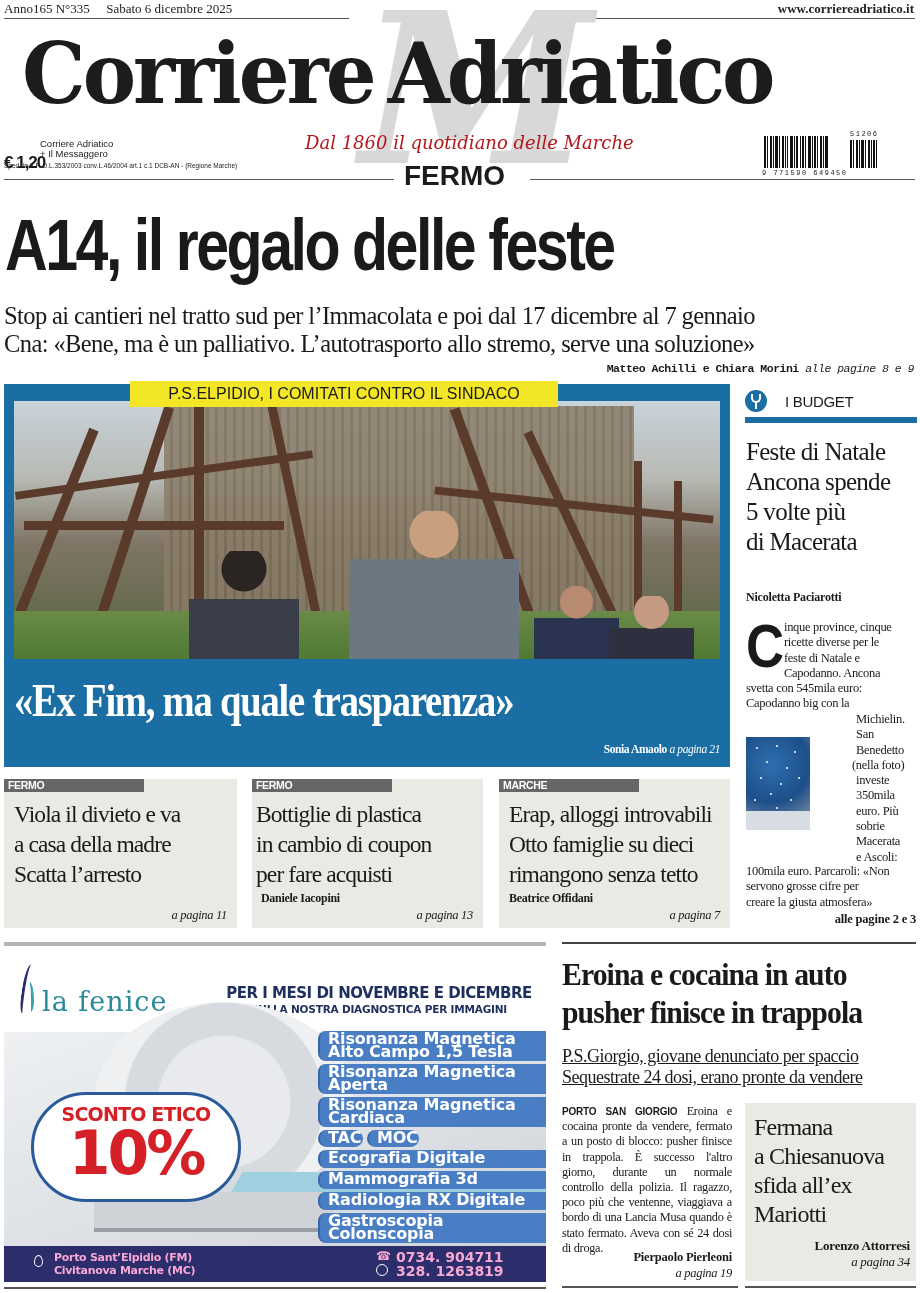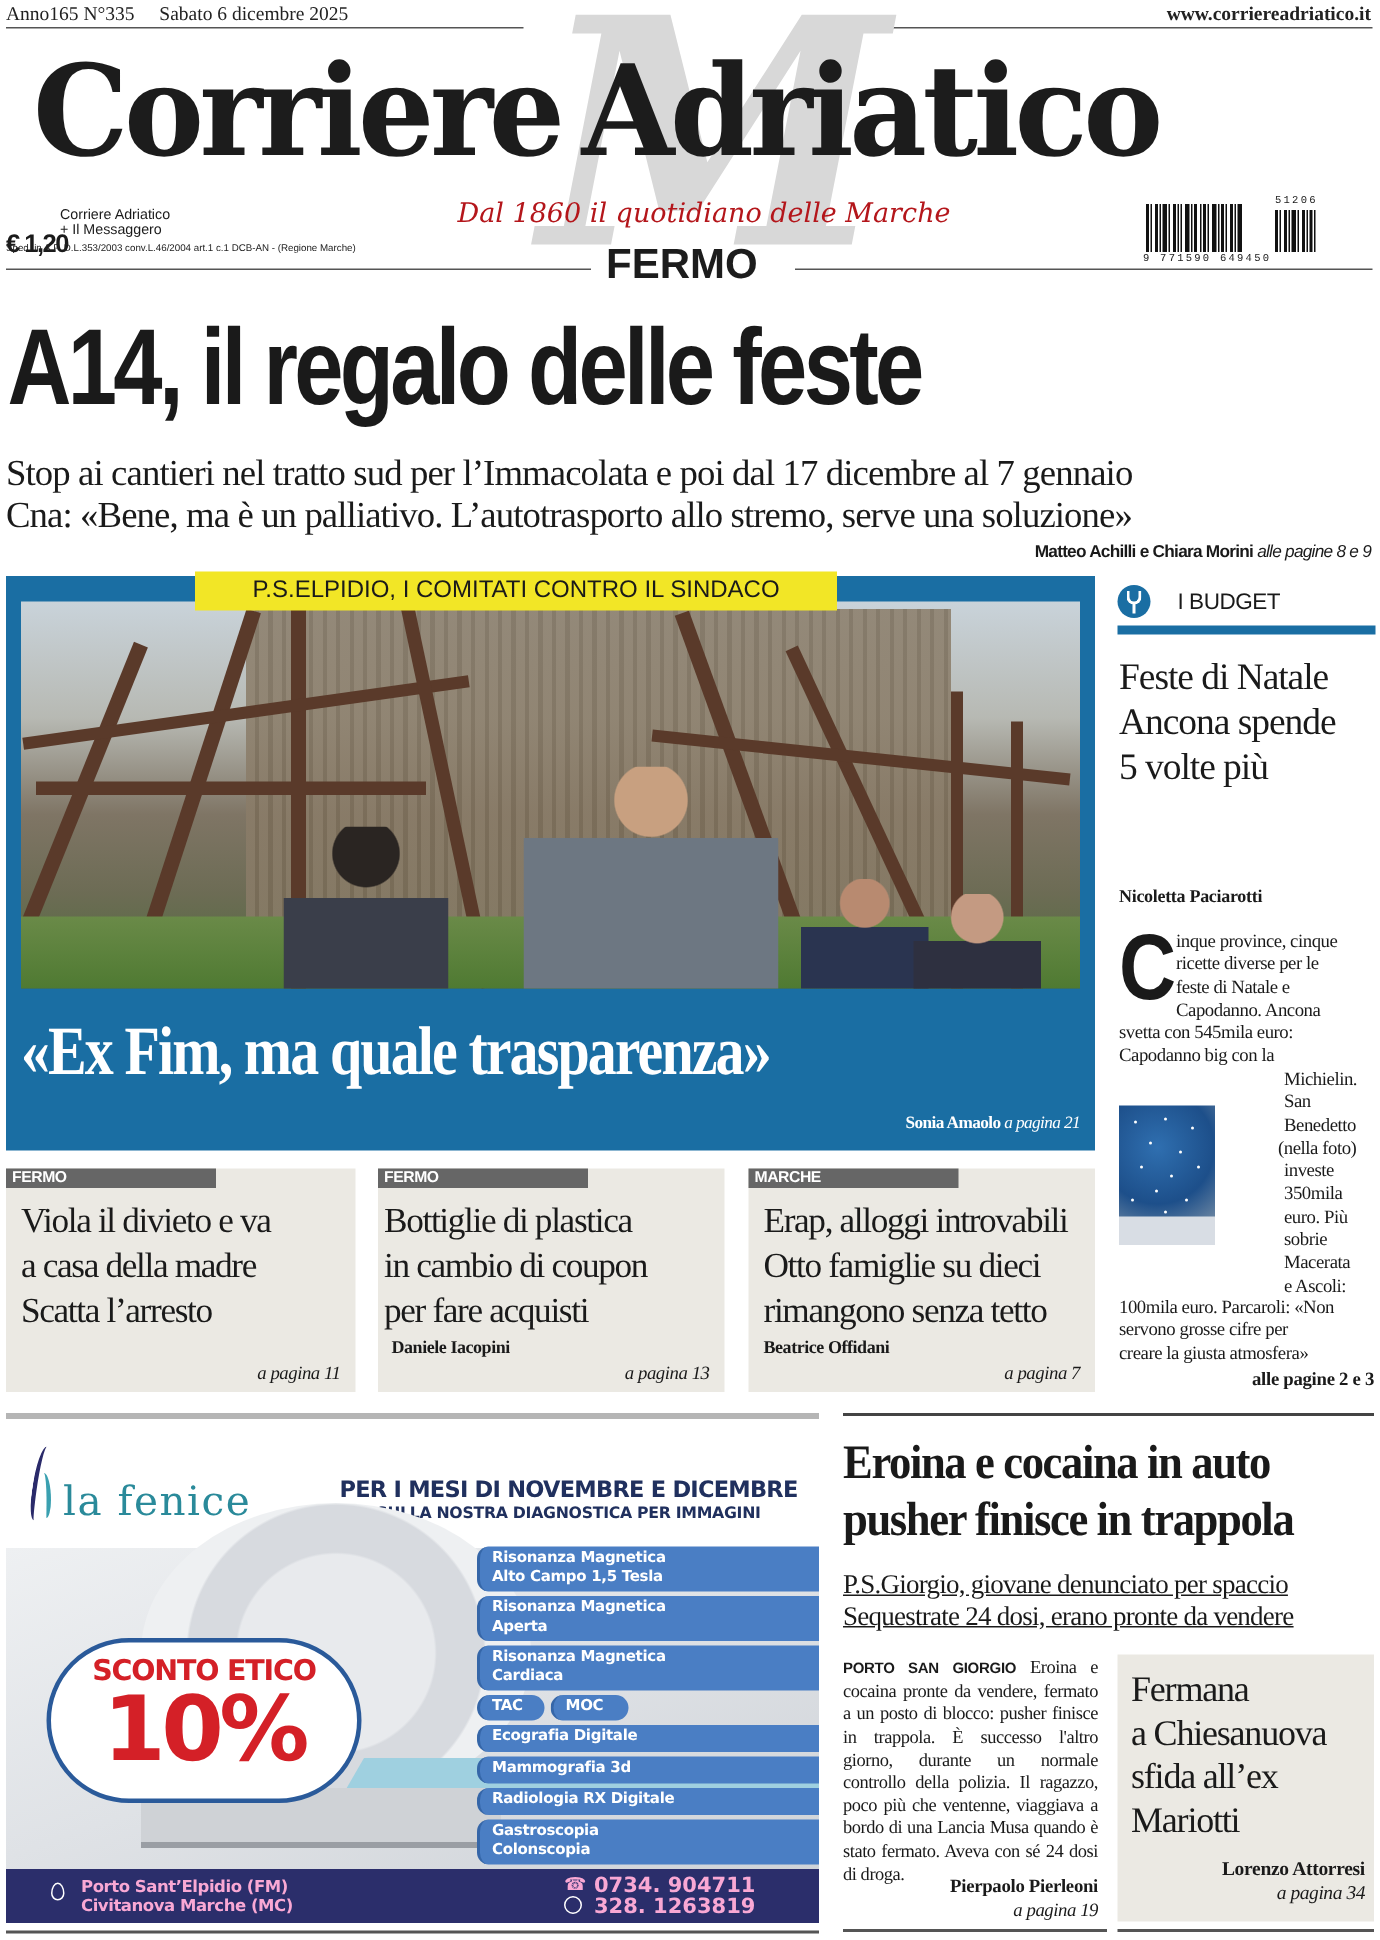--- a/index.html
+++ b/index.html
@@ -17,21 +17,21 @@
   .price-sub { font-family: "Liberation Sans", sans-serif; font-size: 9.5px; line-height: 10px; }
   .legal { font-family: "Liberation Sans", sans-serif; font-size: 6.5px; color: #222; }
   .edition { font-family: "Liberation Sans", sans-serif; font-weight: bold; font-size: 28px; letter-spacing: 0; color: #1c1c1c; }
   .barcode { display: flex; align-items: flex-end; height: 32px; }
   .barcode span { display: inline-block; background: #111; height: 100%; }
   .barcode-num { font-family: "Liberation Mono", monospace; font-size: 7px; letter-spacing: 1.5px; }
 
   
   .headline { font-family: "Liberation Sans", sans-serif; font-weight: bold; font-size: 72px; letter-spacing: -3px; transform: scaleX(0.82); transform-origin: left top; white-space: nowrap; color: #1a1a1a; line-height: 1; }
   .subhead { font-family: "Liberation Serif", serif; font-size: 24.5px; letter-spacing: -0.6px; white-space: nowrap; color: #1a1a1a; line-height: 1.15; }
-  .byline-small { font-family: Liberation Sans, sans-serif; font-size: 11.5px; font-weight: bold; letter-spacing: -0.5px; white-space: nowrap; }
+  .byline-small { font-family: Liberation Mono, monospace; font-size: 11.5px; font-weight: bold; letter-spacing: -0.5px; white-space: nowrap; }
   .byline-small i { font-weight: normal; }
 
   
   .feature { background: #1a6ea3; }
   .photo { background: linear-gradient(180deg, #c9d3da 0%, #b7b9b3 30%, #7f7565 55%, #6d6c55 75%, #4d6b3a 100%); overflow: hidden; }
   .beam { position: absolute; background: #5a3a2a; }
   .kicker-yellow { background: #f2e626; font-family: "Liberation Sans", sans-serif; font-size: 16px; color: #1a1a1a; text-align: center; letter-spacing: 0; transform-origin: center; }
   .feature-title { font-family: "Liberation Serif", serif; font-weight: bold; font-size: 46px; color: #fff; white-space: nowrap; letter-spacing: -1.5px; line-height: 1; transform: scaleX(0.84); transform-origin: left top; }
   .feature-byline { font-family: "Liberation Serif", serif; font-weight: bold; color: #fff; font-size: 11.5px; white-space: nowrap; letter-spacing: -0.4px; text-align: right; }
   .feature-byline i { font-weight: normal; }
@@ -52,21 +52,21 @@
   .box-title { font-family: "Liberation Serif", serif; font-size: 23.5px; line-height: 30px; letter-spacing: -0.9px; white-space: nowrap; color: #1a1a1a; }
   .box-author { font-family: "Liberation Serif", serif; font-weight: bold; font-size: 12px; letter-spacing: -0.3px; }
   .box-page { font-family: "Liberation Serif", serif; font-style: italic; font-size: 12.5px; letter-spacing: -0.3px; text-align: right; }
 
   
   .ad { background: #ffffff; overflow: hidden; }
   .ad-scene { background: linear-gradient(160deg, #eef0f2 0%, #dfe2e6 50%, #cfd3d8 100%); }
   .fenice-text { font-family: "DejaVu Serif", serif; color: #2a8a9a; font-size: 27px; letter-spacing: 1px; }
   .ad-head { font-family: "DejaVu Sans", sans-serif; font-weight: bold; color: #20305e; font-size: 15px; letter-spacing: -0.5px; text-align: center; white-space: nowrap; }
   .ad-sub { font-family: "DejaVu Sans", sans-serif; font-weight: bold; color: #20305e; font-size: 10.5px; letter-spacing: -0.2px; text-align: center; white-space: nowrap; }
-  .pill { position: absolute; background: #4a7ec4; color: #fff; font-family: "DejaVu Sans", sans-serif; font-weight: bold; font-size: 10px; line-height: 12.5px; border-radius: 8px 0 0 8px; padding: 2px 8px; letter-spacing: -0.2px; border-left: 2px solid #3566a8; }
+  .pill { position: absolute; background: #4a7ec4; color: #fff; font-family: "DejaVu Sans", sans-serif; font-weight: bold; font-size: 16px; line-height: 12.5px; border-radius: 8px 0 0 8px; padding: 2px 8px; letter-spacing: -0.2px; border-left: 2px solid #3566a8; }
   .pill.round { border-radius: 9px; }
   .sconto { background: #fff; border: 3px solid #2a5a9a; border-radius: 70px; text-align: center; }
   .sconto-label { font-family: "DejaVu Sans", sans-serif; font-weight: bold; color: #d42027; font-size: 19px; letter-spacing: -0.8px; }
   .sconto-big { font-family: "DejaVu Sans", sans-serif; font-weight: bold; color: #d42027; font-size: 60px; line-height: 56px; letter-spacing: -3px; }
   .ad-footer { background: #2b2e6b; color: #f9a8d4; font-family: "DejaVu Sans", sans-serif; font-weight: bold; }
   .ad-loc { font-size: 11px; line-height: 13px; letter-spacing: -0.3px; }
   .ad-phone { font-size: 14px; line-height: 14px; letter-spacing: 0; }
 
   
   .drug-title { font-family: "Liberation Serif", serif; font-weight: bold; font-size: 32px; line-height: 38px; letter-spacing: -1px; white-space: nowrap; transform: scaleX(0.93); transform-origin: left top; }
@@ -194,20 +194,21 @@
     <div style="position:absolute;left:10px;top:12px;width:2px;height:7px;background:#fff;"></div>
   </div>
   <span class="budget-label" style="vertical-align:middle;margin-left:14px;">I BUDGET</span>
 </div>
 <div class="abs" style="left:745px;top:417px;width:172px;height:6px;background:#1a6ea3;"></div>
 
 <div class="abs budget-title" style="left:746px;top:437px;width:172px;">
   <div>Feste di Natale</div>
   <div>Ancona spende</div>
   <div>5 volte più</div>
+  <div>di Macerata</div>
 </div>
 <div class="abs author-bold" style="left:746px;top:590px;">Nicoletta Paciarotti</div>
 
 <div class="abs bodytext" style="left:746px;top:620px;width:172px;">
   <span class="dropcap">C</span>
   <div>inque province, cinque</div>
   <div>ricette diverse per le</div>
   <div>feste di Natale e</div>
   <div>Capodanno. Ancona</div>
   <div style="clear:both;">svetta con 545mila euro:</div>

